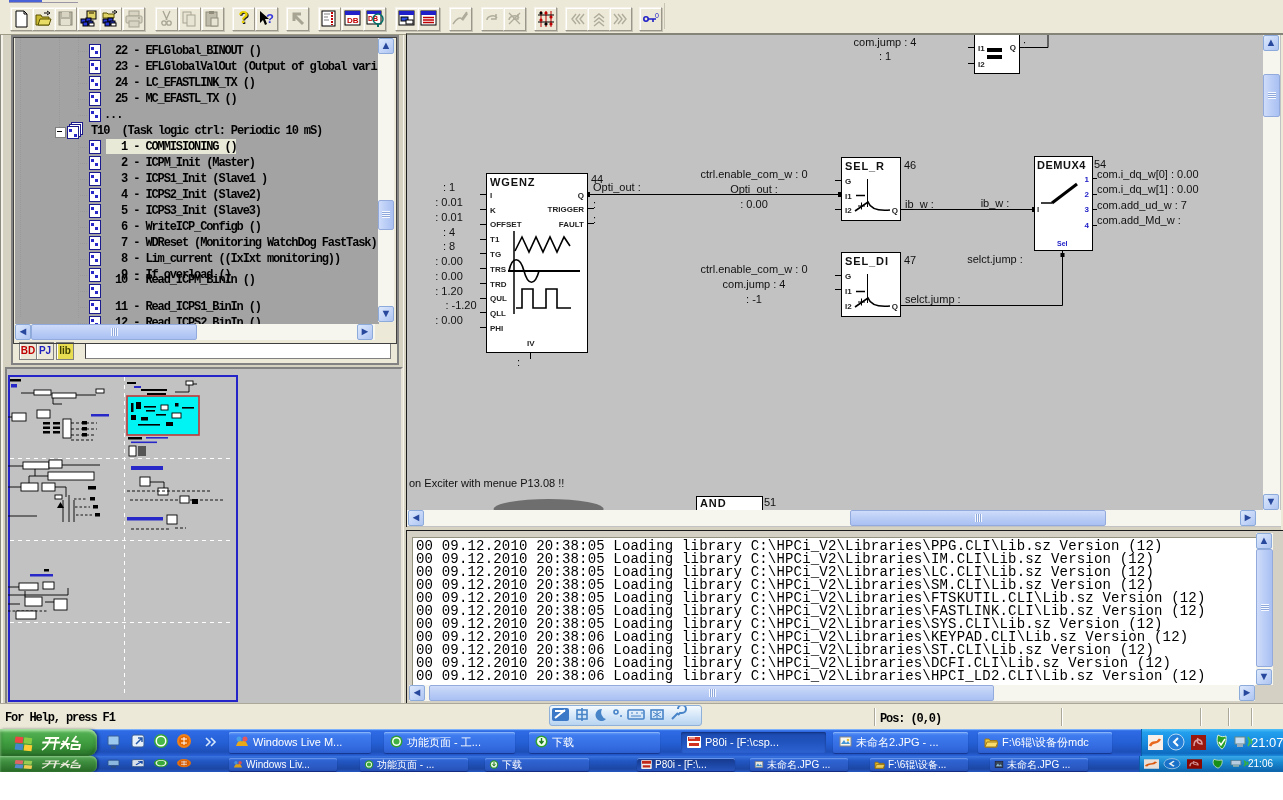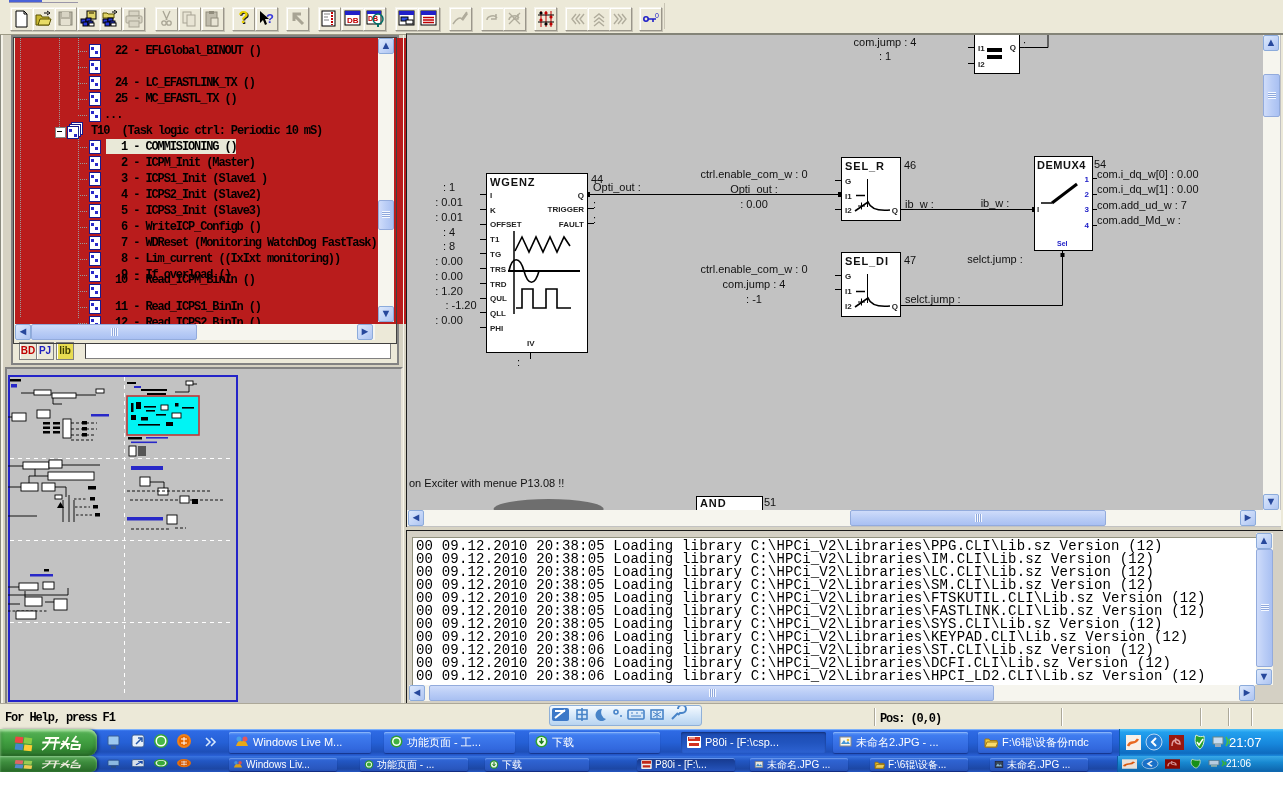--- a/index.html
+++ b/index.html
@@ -7,21 +7,21 @@
 .abs{position:absolute;}
 
 #toolbar{left:0;top:0;width:1283px;height:34px;background:#ece9d8;border-bottom:1px solid #9d9a85;}
 .tb{position:absolute;top:7px;width:21px;height:22px;background:#ece9d8;
   border:1px solid #f6f4ea;border-right-color:#9a968a;border-bottom-color:#9a968a;
   box-shadow:inset 1px 1px 0 #fff,1px 1px 0 #c6c2b4;}
 .tb svg{position:absolute;left:2px;top:2px;}
 
 #leftcol{left:0;top:35px;width:406px;height:668px;background:#d6d2c2;}
 #treewin{left:11px;top:35px;width:384px;height:326px;background:#ece9d8;border:2px solid #828282;}
-#treewhite{left:2px;top:1px;width:364px;height:286px;background:#b91c1c;overflow:hidden;padding-left:40px;}
+#treewhite{left:2px;top:1px;width:364px;height:286px;background:#a3a3a3;overflow:hidden;}
 .trow{position:absolute;left:100px;height:16px;font-family:"Liberation Mono",monospace;
   font-weight:bold;font-size:12px;letter-spacing:-1.12px;color:#000;line-height:16px;white-space:pre;}
 
 .sbtrack{position:absolute;background:#f6f5ee;}
 .sbbtn{position:absolute;width:16px;height:16px;background:linear-gradient(135deg,#dce8fb,#c1d3f7 60%,#aec4f0);
   border:1px solid #8cabdb;border-radius:2px;box-sizing:border-box;color:#27489c;
   text-align:center;line-height:13px;font-size:11px;font-weight:bold;}
 .sbthumb{position:absolute;background:linear-gradient(90deg,#cfdcfa,#bacdf6 50%,#a9c0f2);
   border:1px solid #93abdc;border-radius:2px;box-sizing:border-box;}
 .sbthumbh{background:linear-gradient(180deg,#cfdcfa,#bacdf6 50%,#a9c0f2);}
@@ -63,21 +63,21 @@
   background:linear-gradient(180deg,#3a74e0 0%,#2257c4 30%,#1c47a4 80%,#2455c0 100%);}
 .tbtn{position:absolute;top:3px;height:21px;border-radius:2px;
   background:linear-gradient(180deg,#6ba2f9 0%,#3f7cf0 15%,#3268de 80%,#2c5ece 100%);
   box-shadow:inset 0 1px 0 #85b2fa, 0 1px 1px #16358c;color:#fff;font-size:11px;
   line-height:21px;white-space:nowrap;overflow:hidden;}
 .tbtn .ti{display:inline-block;margin:0 4px 0 6px;vertical-align:-2px;}
 .tactive{background:linear-gradient(180deg,#1c4ab0 0%,#2154be 50%,#2d62d2 100%);
   box-shadow:inset 0 1px 2px #123077;}
 .tray1{position:absolute;right:0;top:0;height:100%;
   background:linear-gradient(180deg,#4fc0f8 0%,#22a0ee 12%,#1787dc 55%,#0f6cc0 90%,#1b8ade 100%);
-  border-left:1px solid #0a5ca8;padding-left:22px;}
+  border-left:1px solid #0a5ca8;}
 .clock{color:#fff;font-size:13px;}
 .tb2{top:2px;height:13px;line-height:13px;font-size:10px;border-radius:2px;
   background:linear-gradient(180deg,#4a82e8 0%,#2f63d2 20%,#2a58c0 80%,#2450b4 100%);
   box-shadow:inset 0 1px 0 #6694ea, 0 1px 1px #10287c;}
 .tb2 .ti{margin:0 3px 0 4px;vertical-align:-1px;}
 .tb2.tactive{background:linear-gradient(180deg,#16388c 0%,#1c46a4 50%,#2654bc 100%);}
 #whitebottom{left:0;top:772px;width:1283px;height:28px;background:#fff;}
 svg{display:block}
 </style></head>
 <body>
@@ -305,20 +305,21 @@
 <div class="hguide" style="left:63px;top:189px;width:10px"></div>
 <div class="hguide" style="left:63px;top:205px;width:10px"></div>
 <div class="hguide" style="left:63px;top:221px;width:10px"></div>
 <div class="hguide" style="left:63px;top:237px;width:10px"></div>
 <div class="hguide" style="left:63px;top:253px;width:10px"></div>
 <div class="hguide" style="left:63px;top:269px;width:10px"></div>
 <div class="hguide" style="left:63px;top:285px;width:10px"></div>
 <div class="hguide" style="left:50px;top:93px;width:5px"></div>
     <div class="hl" style="left:91px;top:101px;width:130px;height:15px"></div>
     <div class="trow" style="top:5px">22 - EFLGlobal_BINOUT ()</div>
+    <div class="trow" style="top:21px">23 - EFLGlobalValOut (Output of global vari</div>
     <div class="trow" style="top:37px">24 - LC_EFASTLINK_TX ()</div>
     <div class="trow" style="top:53px">25 - MC_EFASTL_TX ()</div>
     <div class="trow" style="top:69px;left:89px">...</div>
     <div class="trow" style="top:85px;left:76px">T10  (Task logic ctrl: Periodic 10 mS)</div>
     <div class="trow" style="top:101px"> 1 - COMMISIONING ()</div>
     <div class="trow" style="top:117px"> 2 - ICPM_Init (Master)</div>
     <div class="trow" style="top:133px"> 3 - ICPS1_Init (Slave1 )</div>
     <div class="trow" style="top:149px"> 4 - ICPS2_Init (Slave2)</div>
     <div class="trow" style="top:165px"> 5 - ICPS3_Init (Slave3)</div>
     <div class="trow" style="top:181px"> 6 - WriteICP_Configb ()</div>

